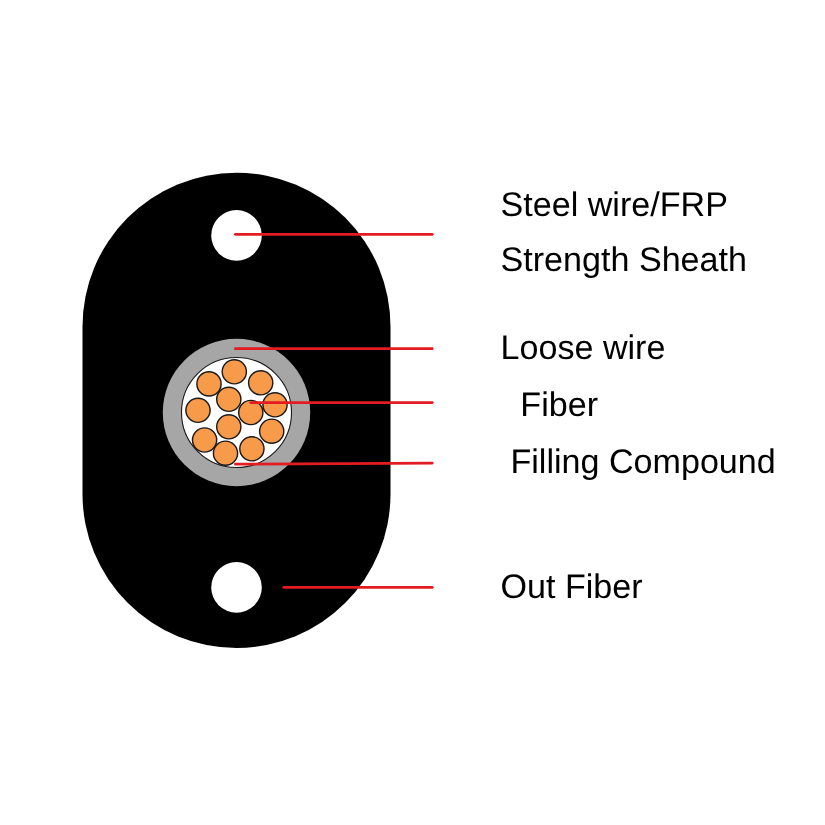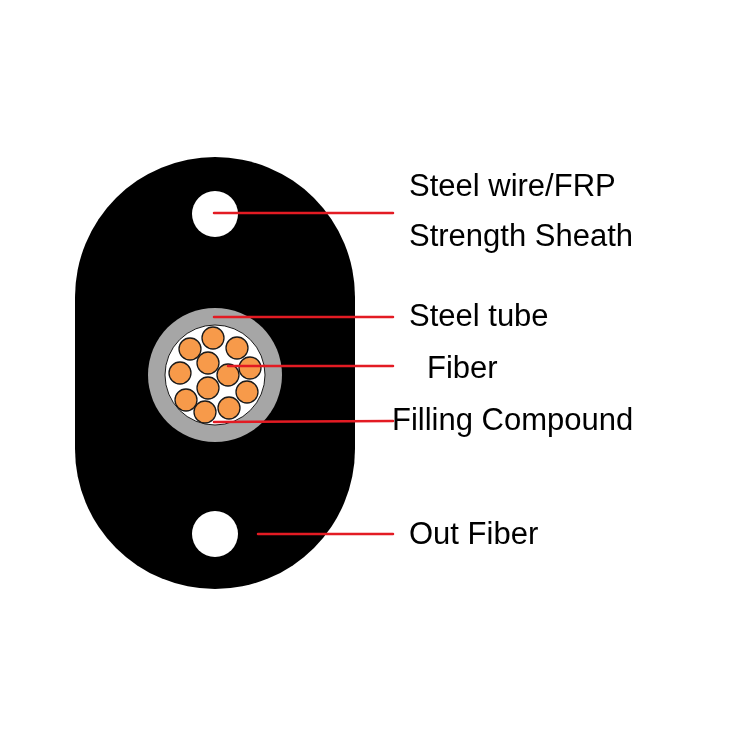--- a/index.html
+++ b/index.html
@@ -5,20 +5,21 @@
     html, body { margin: 0; padding: 0; background: #ffffff; }
     body { width: 750px; height: 750px; position: relative; overflow: hidden; }
     svg { position: absolute; left: 0; top: 0; }
     .label {
       position: absolute;
       font-family: "Liberation Sans", sans-serif;
       font-size: 31px;
       color: #000000;
       white-space: nowrap;
       line-height: 36px;
+      margin-left: 46px;
     }
   </style>
 </head>
 <body>
 
 <svg width="750" height="750" viewBox="0 0 750 750">
 
   <path d="M75,297 A140,140 0 0 1 355,297 L355,449 A140,140 0 0 1 75,449 Z" fill="#000000"></path>
 
   <circle cx="215" cy="214" r="23" fill="#ffffff"></circle>
@@ -47,16 +48,16 @@
     <line x1="214" y1="213" x2="393" y2="213"></line>
     <line x1="214" y1="317" x2="393" y2="317"></line>
     <line x1="228" y1="366" x2="393" y2="366"></line>
     <line x1="214" y1="422" x2="393" y2="421"></line>
     <line x1="258" y1="534" x2="393" y2="534"></line>
   </g>
 </svg>
 
 <div class="label" style="left:409px; top:168px;">Steel wire/FRP</div>
 <div class="label" style="left:409px; top:218px;">Strength Sheath</div>
-<div class="label" style="left:409px; top:298px;">Steel tube</div>
+<div class="label" style="left:409px; top:298px;">Loose wire</div>
 <div class="label" style="left:427px; top:350px;">Fiber</div>
-<div class="label" style="left:392px; top:402px;">Filling Compound</div>
+<div class="label" style="left:418px; top:402px;">Filling Compound</div>
 <div class="label" style="left:409px; top:516px;">Out Fiber</div>
 
 </body></html>

